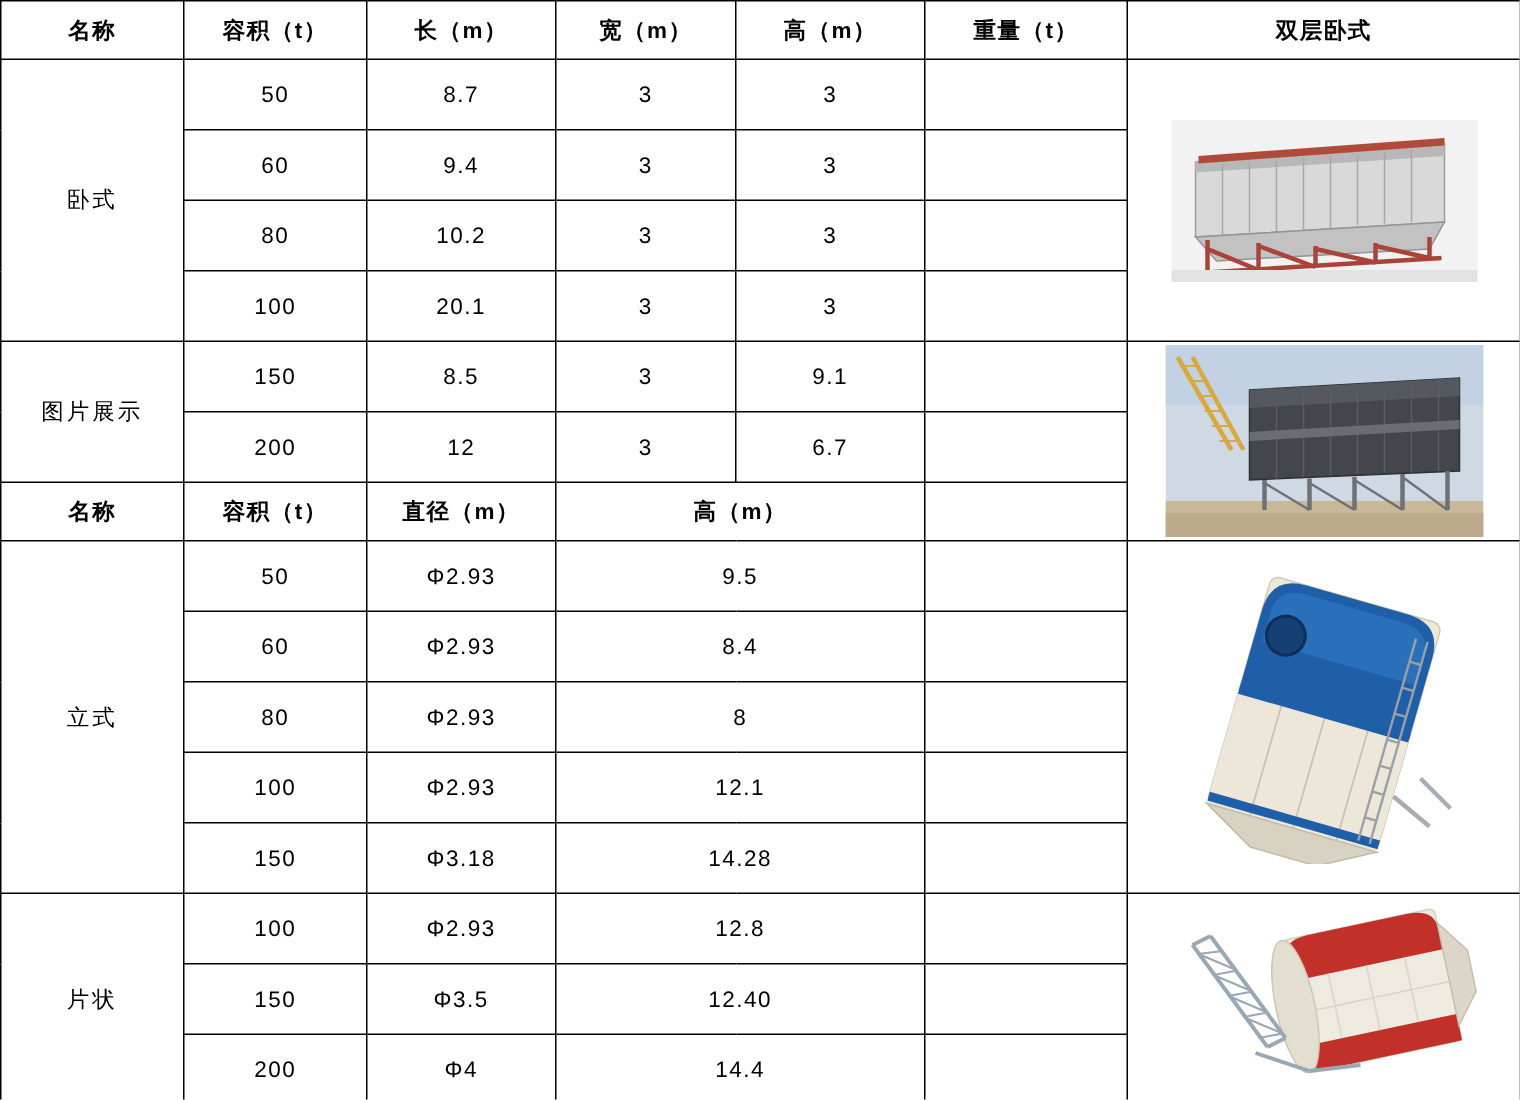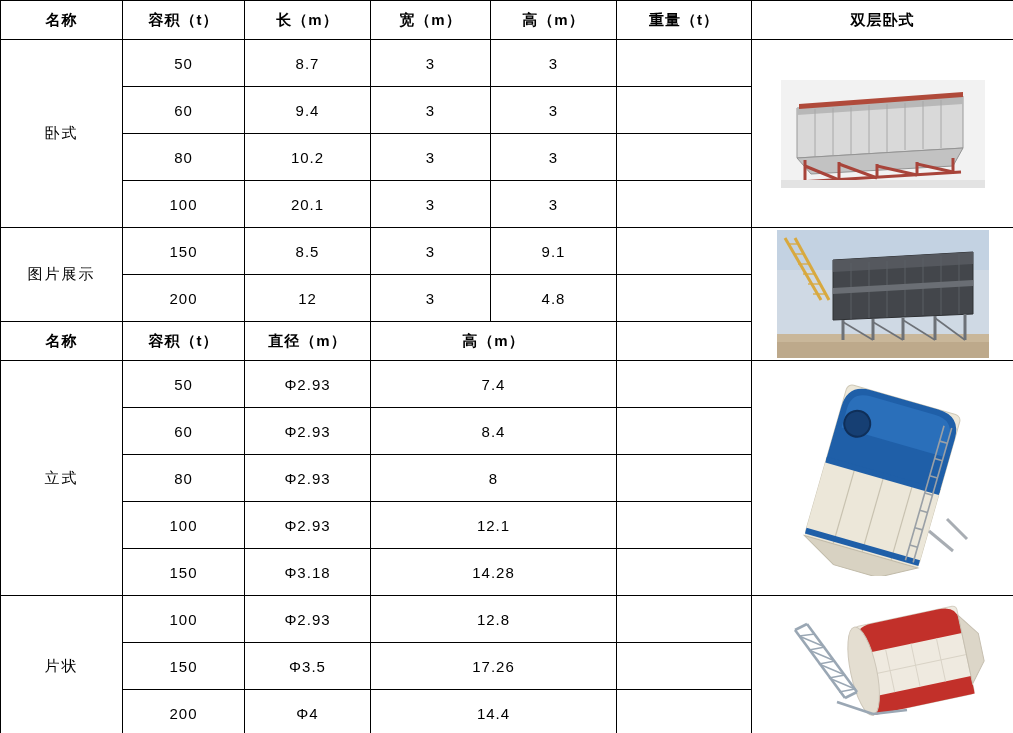--- a/index.html
+++ b/index.html
@@ -224,37 +224,37 @@
             <line x1="126" y1="90" x2="158" y2="110"></line>
             <line x1="158" y1="88" x2="188" y2="110"></line>
           </g>
         </svg>
       </td>
     </tr>
     <tr>
       <td class="val">200</td>
       <td class="val">12</td>
       <td class="val">3</td>
-      <td class="val">4.8</td>
+      <td class="val">6.7</td>
       <td class="val"></td>
     </tr>
 
     <tr>
       <td class="hdr">名称</td>
       <td class="hdr">容积（t）</td>
       <td class="hdr">直径（m）</td>
       <td class="hdr" colspan="2">高（m）</td>
       <td class="hdr"></td>
     </tr>
 
     <tr>
       <td class="grp" rowspan="5">立式</td>
       <td class="val">50</td>
       <td class="val">Φ2.93</td>
-      <td class="val" colspan="2">7.4</td>
+      <td class="val" colspan="2">9.5</td>
       <td class="val"></td>
       <td class="imgcell" rowspan="5">
         <svg class="ph photo" viewBox="0 0 212 195" width="212" height="195">
           <rect x="0" y="0" width="212" height="195" fill="#ffffff"></rect>
 
           <g transform="rotate(16 106 98)">
 
             <rect x="46" y="16" width="118" height="158" rx="6" fill="#ece7d9" stroke="#cfc9b8" stroke-width="1"></rect>
 
             <path d="M46 40 Q46 16 70 16 L140 16 Q164 16 164 40 L164 96 L46 96 Z" fill="#1f5fa8"></path>
@@ -370,21 +370,21 @@
           <g stroke="#9aa7b4" stroke-width="2.6">
             <line x1="60" y1="100" x2="96" y2="112"></line>
             <line x1="96" y1="112" x2="130" y2="108"></line>
           </g>
         </svg>
       </td>
     </tr>
     <tr>
       <td class="val">150</td>
       <td class="val">Φ3.5</td>
-      <td class="val" colspan="2">17.26</td>
+      <td class="val" colspan="2">12.40</td>
       <td class="val"></td>
     </tr>
     <tr>
       <td class="val">200</td>
       <td class="val">Φ4</td>
       <td class="val" colspan="2">14.4</td>
       <td class="val"></td>
     </tr>
 
   </tbody>

